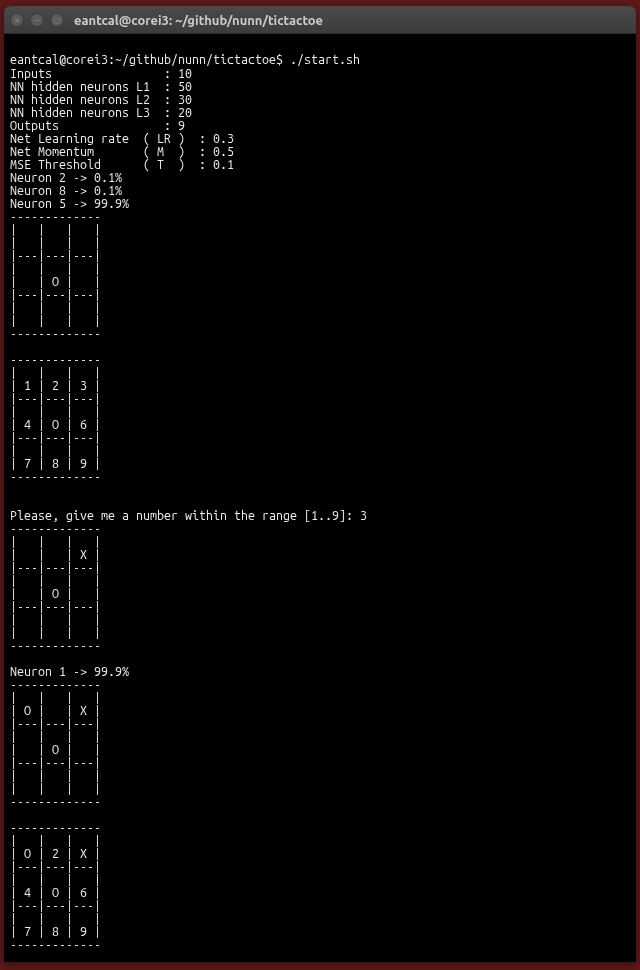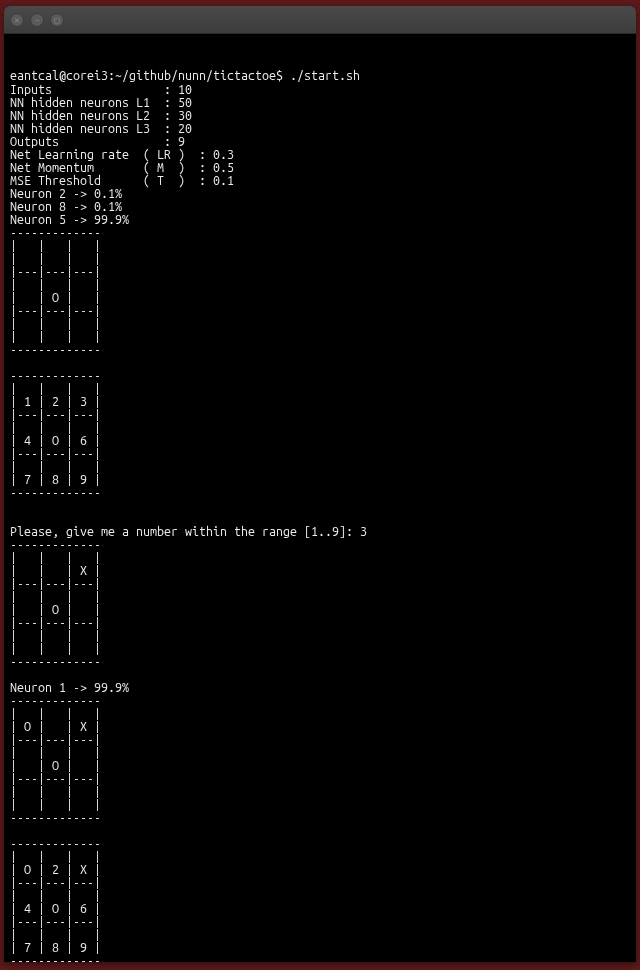--- a/index.html
+++ b/index.html
@@ -50,21 +50,21 @@
     }
     .window-title {
       color: #ccc;
       font-size: 13px;
       font-weight: bold;
       font-family: Ubuntu, sans-serif;
     }
     .terminal {
       background: #000;
       height: calc(100% - 28px);
-      padding: 20px 6px;
+      padding: 4px 6px;
       color: #eee;
       font-size: 12.5px;
       line-height: 13px;
       white-space: pre;
       overflow: hidden;
     }
     .prompt-line {
       line-height: 16px;
     }
     .user { color: #eee; }
@@ -74,20 +74,21 @@
 </head>
 <body>
 
 <div class="window">
   <div class="titlebar">
     <div class="window-controls">
       <div class="window-btn">✕</div>
       <div class="window-btn">−</div>
       <div class="window-btn">▢</div>
     </div>
+    <div class="window-title">eantcal@corei3: ~/github/nunn/tictactoe</div>
   </div>
   <div class="terminal">
 <span class="prompt-line"><span class="user">eantcal</span>@<span class="host">corei3</span>:<span class="path">~/github/nunn/tictactoe</span>$ <span>./start.sh</span></span>
 <span>Inputs</span>                : <span>10</span>
 <span>NN hidden neurons L1</span>  : <span>50</span>
 <span>NN hidden neurons L2</span>  : <span>30</span>
 <span>NN hidden neurons L3</span>  : <span>20</span>
 <span>Outputs</span>               : <span>9</span>
 <span>Net Learning rate  ( LR )</span>  : <span>0.3</span>
 <span>Net Momentum       ( M  )</span>  : <span>0.5</span>

